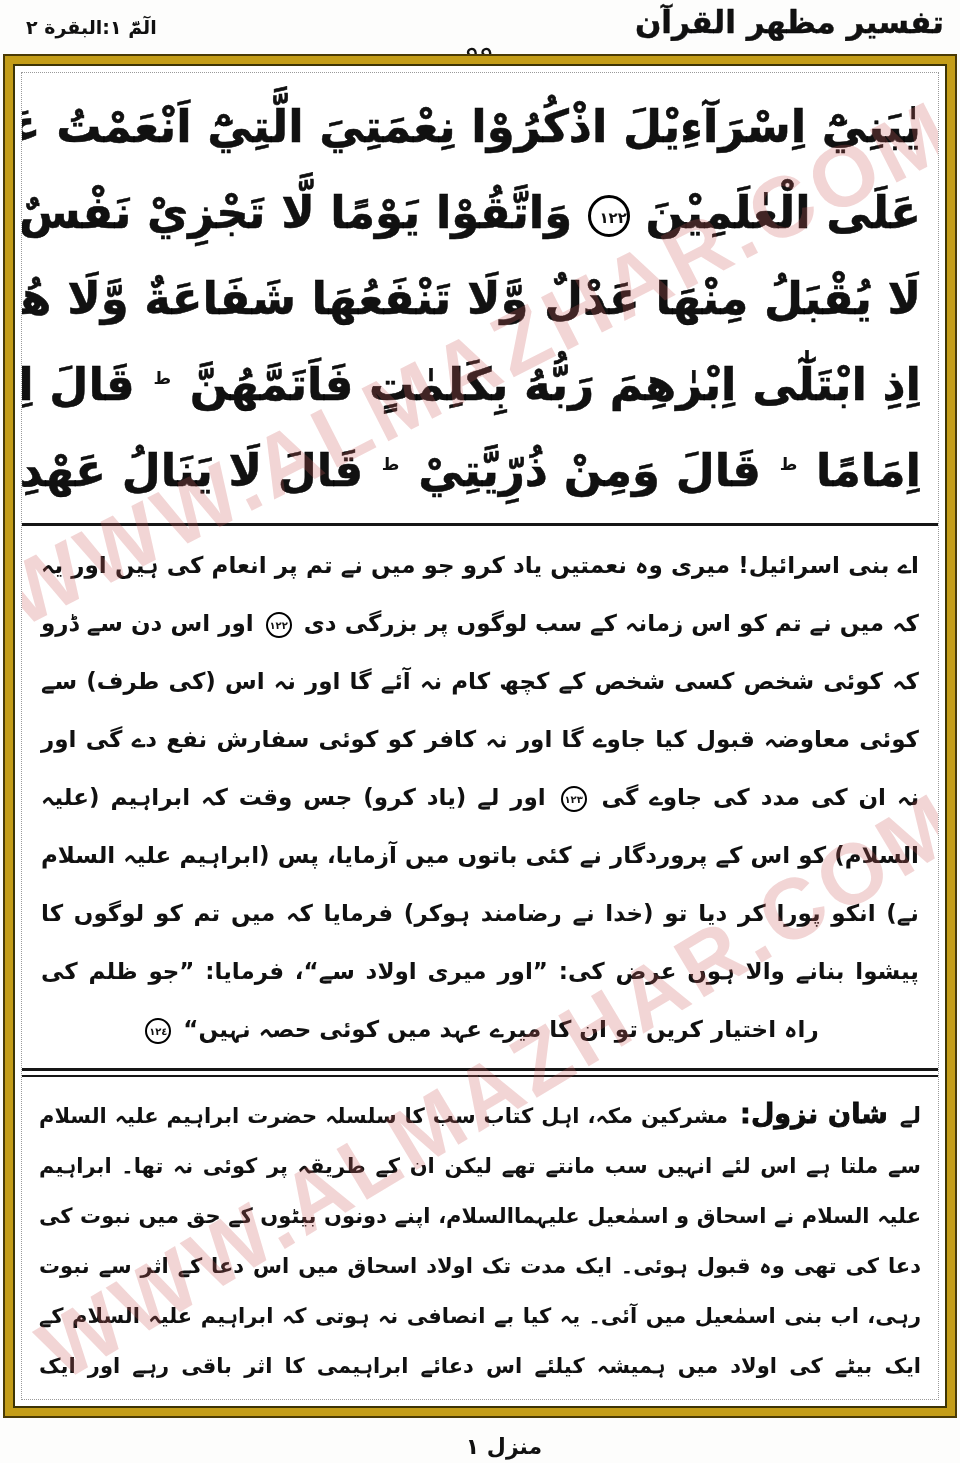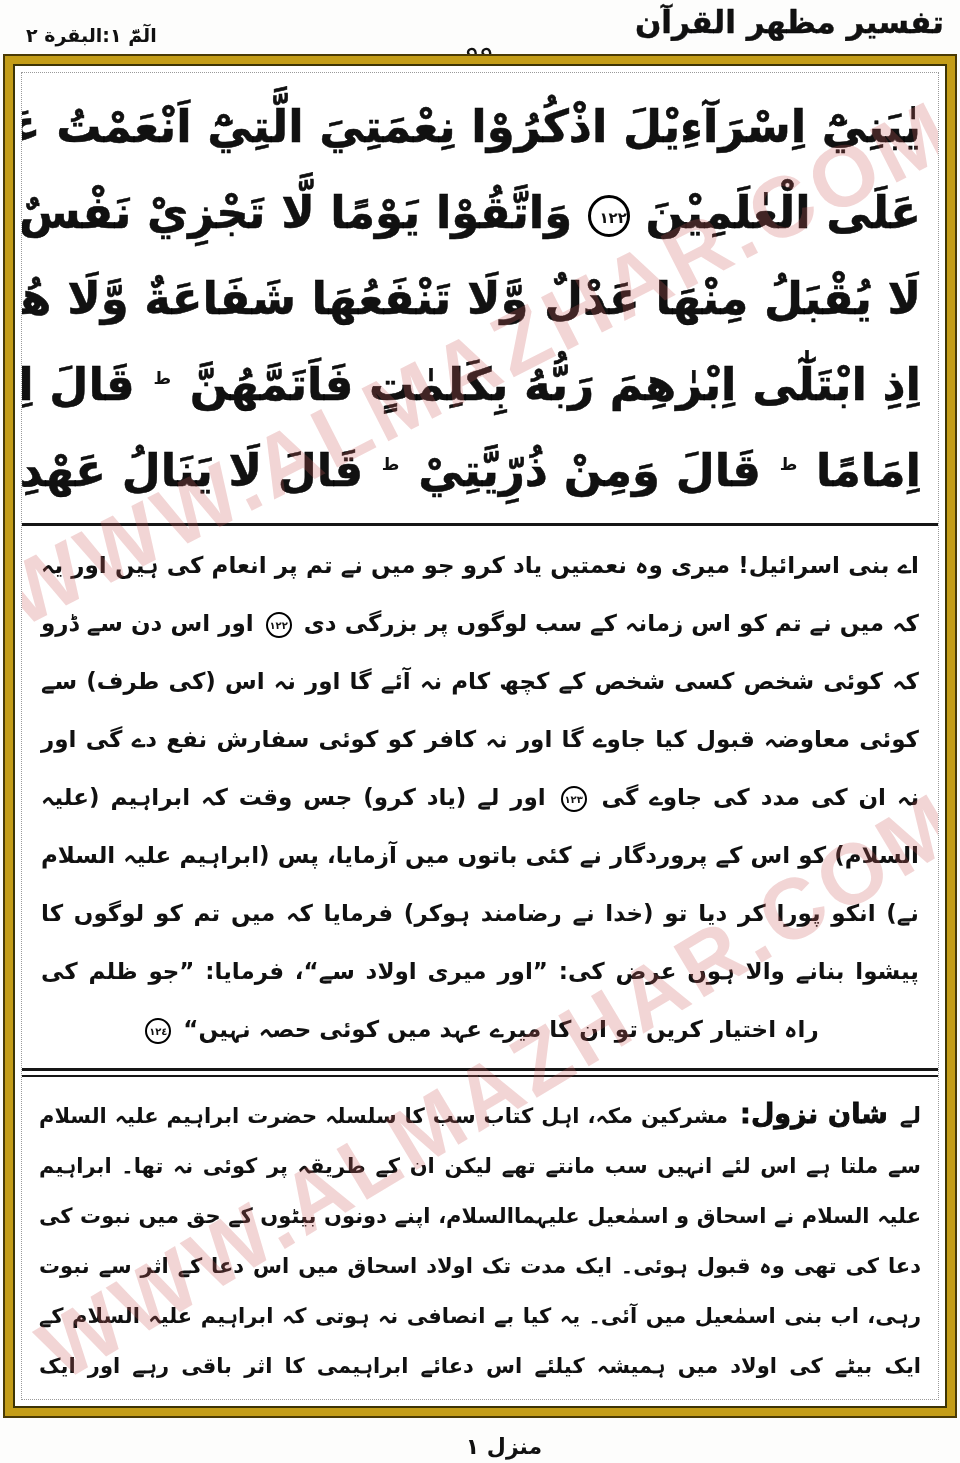--- a/index.html
+++ b/index.html
@@ -8,21 +8,21 @@
     background:#fdfdfc;
     font-family:"DejaVu Sans","Liberation Sans",sans-serif;
     color:#111;
   }
   
   .page-header{position:absolute;top:0;left:0;right:0;height:52px;direction:rtl;}
   .hdr-right{position:absolute;right:16px;top:4px;font-size:31px;font-weight:bold;
     -webkit-text-stroke:.4px #000;}
   .hdr-center{position:absolute;left:0;right:0;top:12px;text-align:center;
     font-size:27px;font-weight:normal;letter-spacing:2px;margin-top:28px;}
-  .hdr-left{position:absolute;left:26px;top:24px;font-size:19px;font-weight:bold;}
+  .hdr-left{position:absolute;left:26px;top:16px;font-size:19px;font-weight:bold;}
   
   .frame{position:absolute;left:3px;right:3px;top:54px;height:1364px;
     box-sizing:border-box;border:2px solid #4a3a05;background:#c49d18;
     padding:8px;}
   .frame-inner{box-sizing:border-box;height:100%;background:#ffffff;
     border:2px solid #3d3405;padding:6px;}
   .content{box-sizing:border-box;height:100%;border:1px dotted #9a9a9a;
     padding:0 15px;position:relative;direction:rtl;overflow:hidden;}
   
   .quran{padding:12px 2px 2px;}

